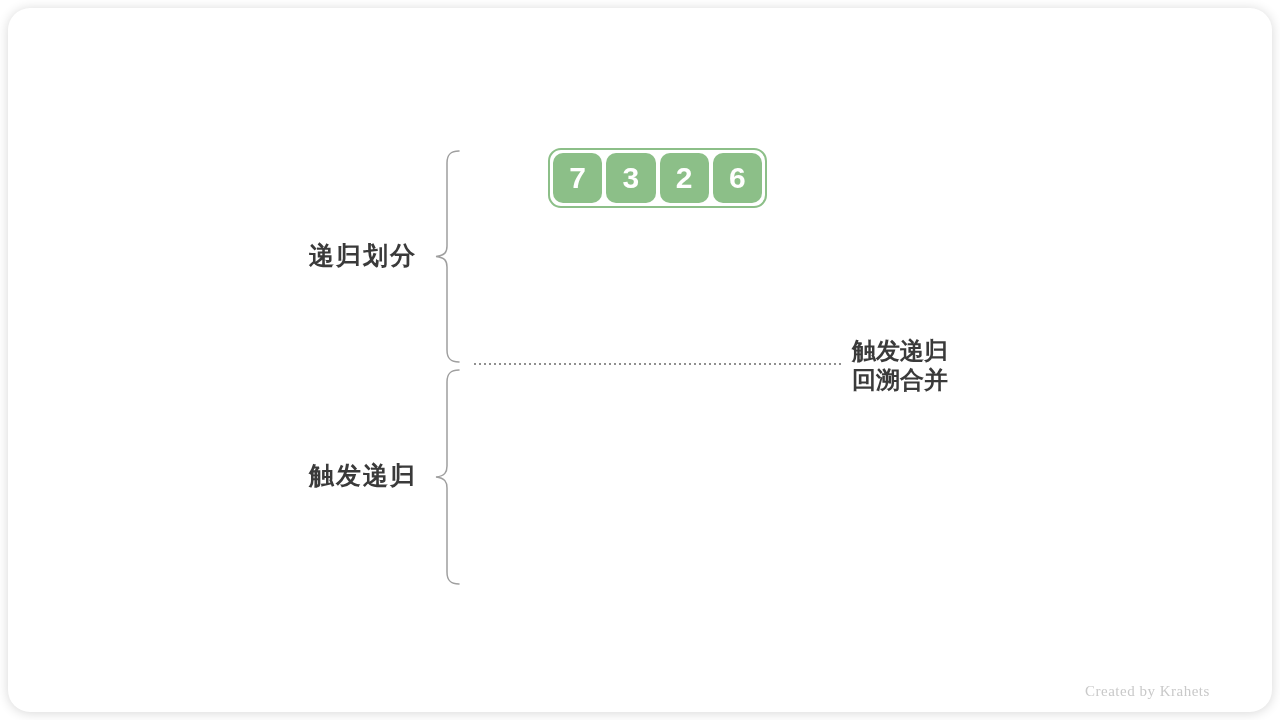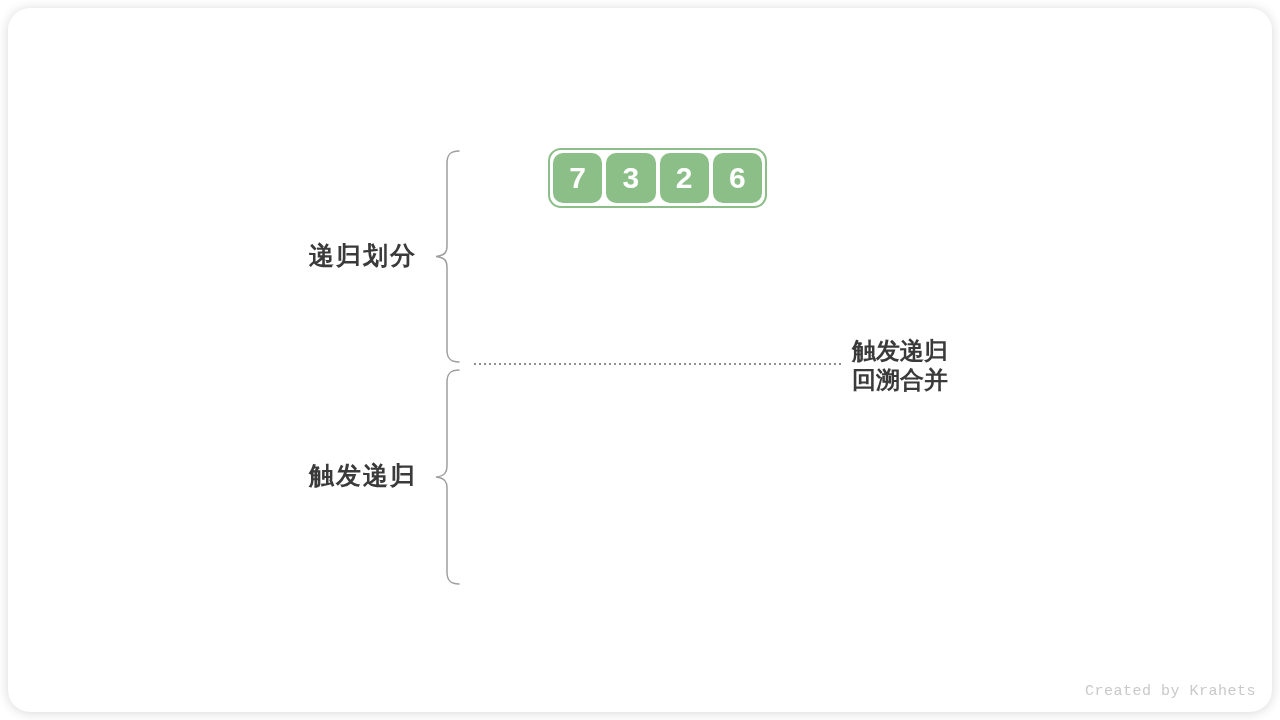--- a/index.html
+++ b/index.html
@@ -89,21 +89,21 @@
     font-weight: bold;
     color: var(--text-dark, #3a3a3a);
     line-height: 29px;
     white-space: nowrap;
     text-align: center;
   }
   
   .watermark {
     position: absolute;
     left: 1077px; top: 675px;
-    font-family: Liberation Mono, monospace;
+    font-family: Liberation Serif, serif;
     font-size: 15px;
     color: var(--watermark-gray, #c9c9c9);
     letter-spacing: 0.5px;
     white-space: nowrap;
   }
 </style>
 </head>
 <body>
 
 <div class="canvas-card">

